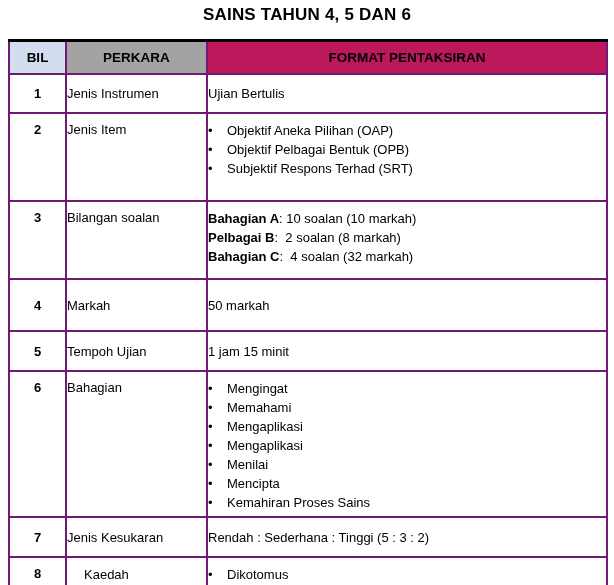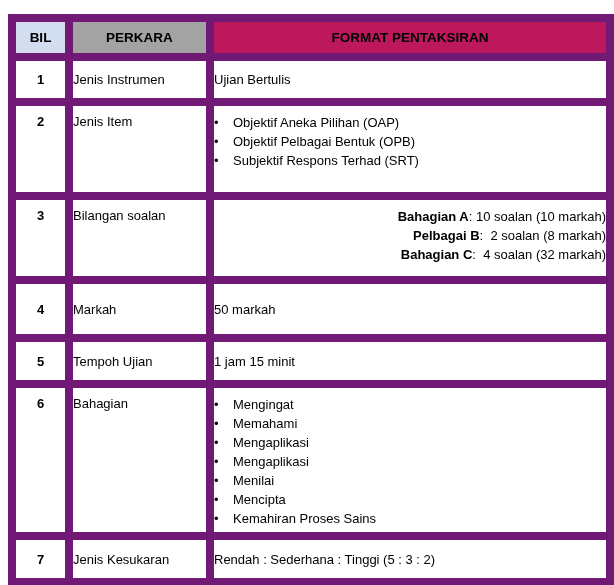--- a/index.html
+++ b/index.html
@@ -23,21 +23,21 @@
     table-layout: fixed;
     border-collapse: collapse;
     border: 2px solid #000;
     border-top-width: 3px;
     border-bottom-width: 3px;
   }
   table.fmt col.c-bil    { width: 57px; }
   table.fmt col.c-perk   { width: 141px; }
   table.fmt col.c-format { width: 400px; }
   table.fmt th, table.fmt td {
-    border: 8px solid #701a75;
+    border: 2px solid #701a75;
     font-size: 13px;
     vertical-align: middle;
     padding: 0;
   }
   table.fmt thead th {
     height: 31px;
     font-weight: bold;
     text-align: center;
     font-size: 13.5px;
   }
@@ -59,21 +59,20 @@
     white-space: pre-wrap;
   }
   .bullet-dot {
     width: 8px;
     margin-right: 11px;
     flex: 0 0 auto;
   }
   .bold-line {
     line-height: 19px;
     white-space: pre-wrap;
-    text-align: right;
   }
   .bold-line b { white-space: pre-wrap; }
   td.perk.wrap2 {
     padding-left: 3px;
     text-indent: 14px;
     white-space: pre-line;
     line-height: 18px;
   }
   
   tr.r1 td { height: 37px; }
@@ -83,20 +82,21 @@
   tr.r5 td { height: 38px; }
   tr.r6 td { height: 136px; }
   tr.r7 td { height: 38px; }
   tr.r8 td { height: 52px; }
 </style>
 </head>
 <body>
 
 <div class="page">
 
+  <div class="title">SAINS TAHUN 4, 5 DAN 6</div>
 
   <table class="fmt">
     <colgroup>
       <col class="c-bil">
         <col class="c-perk">
         <col class="c-format">
     </colgroup>
     <thead>
       <tr>
         <th class="hdr" style="background: rgb(210, 221, 240);">BIL</th>

